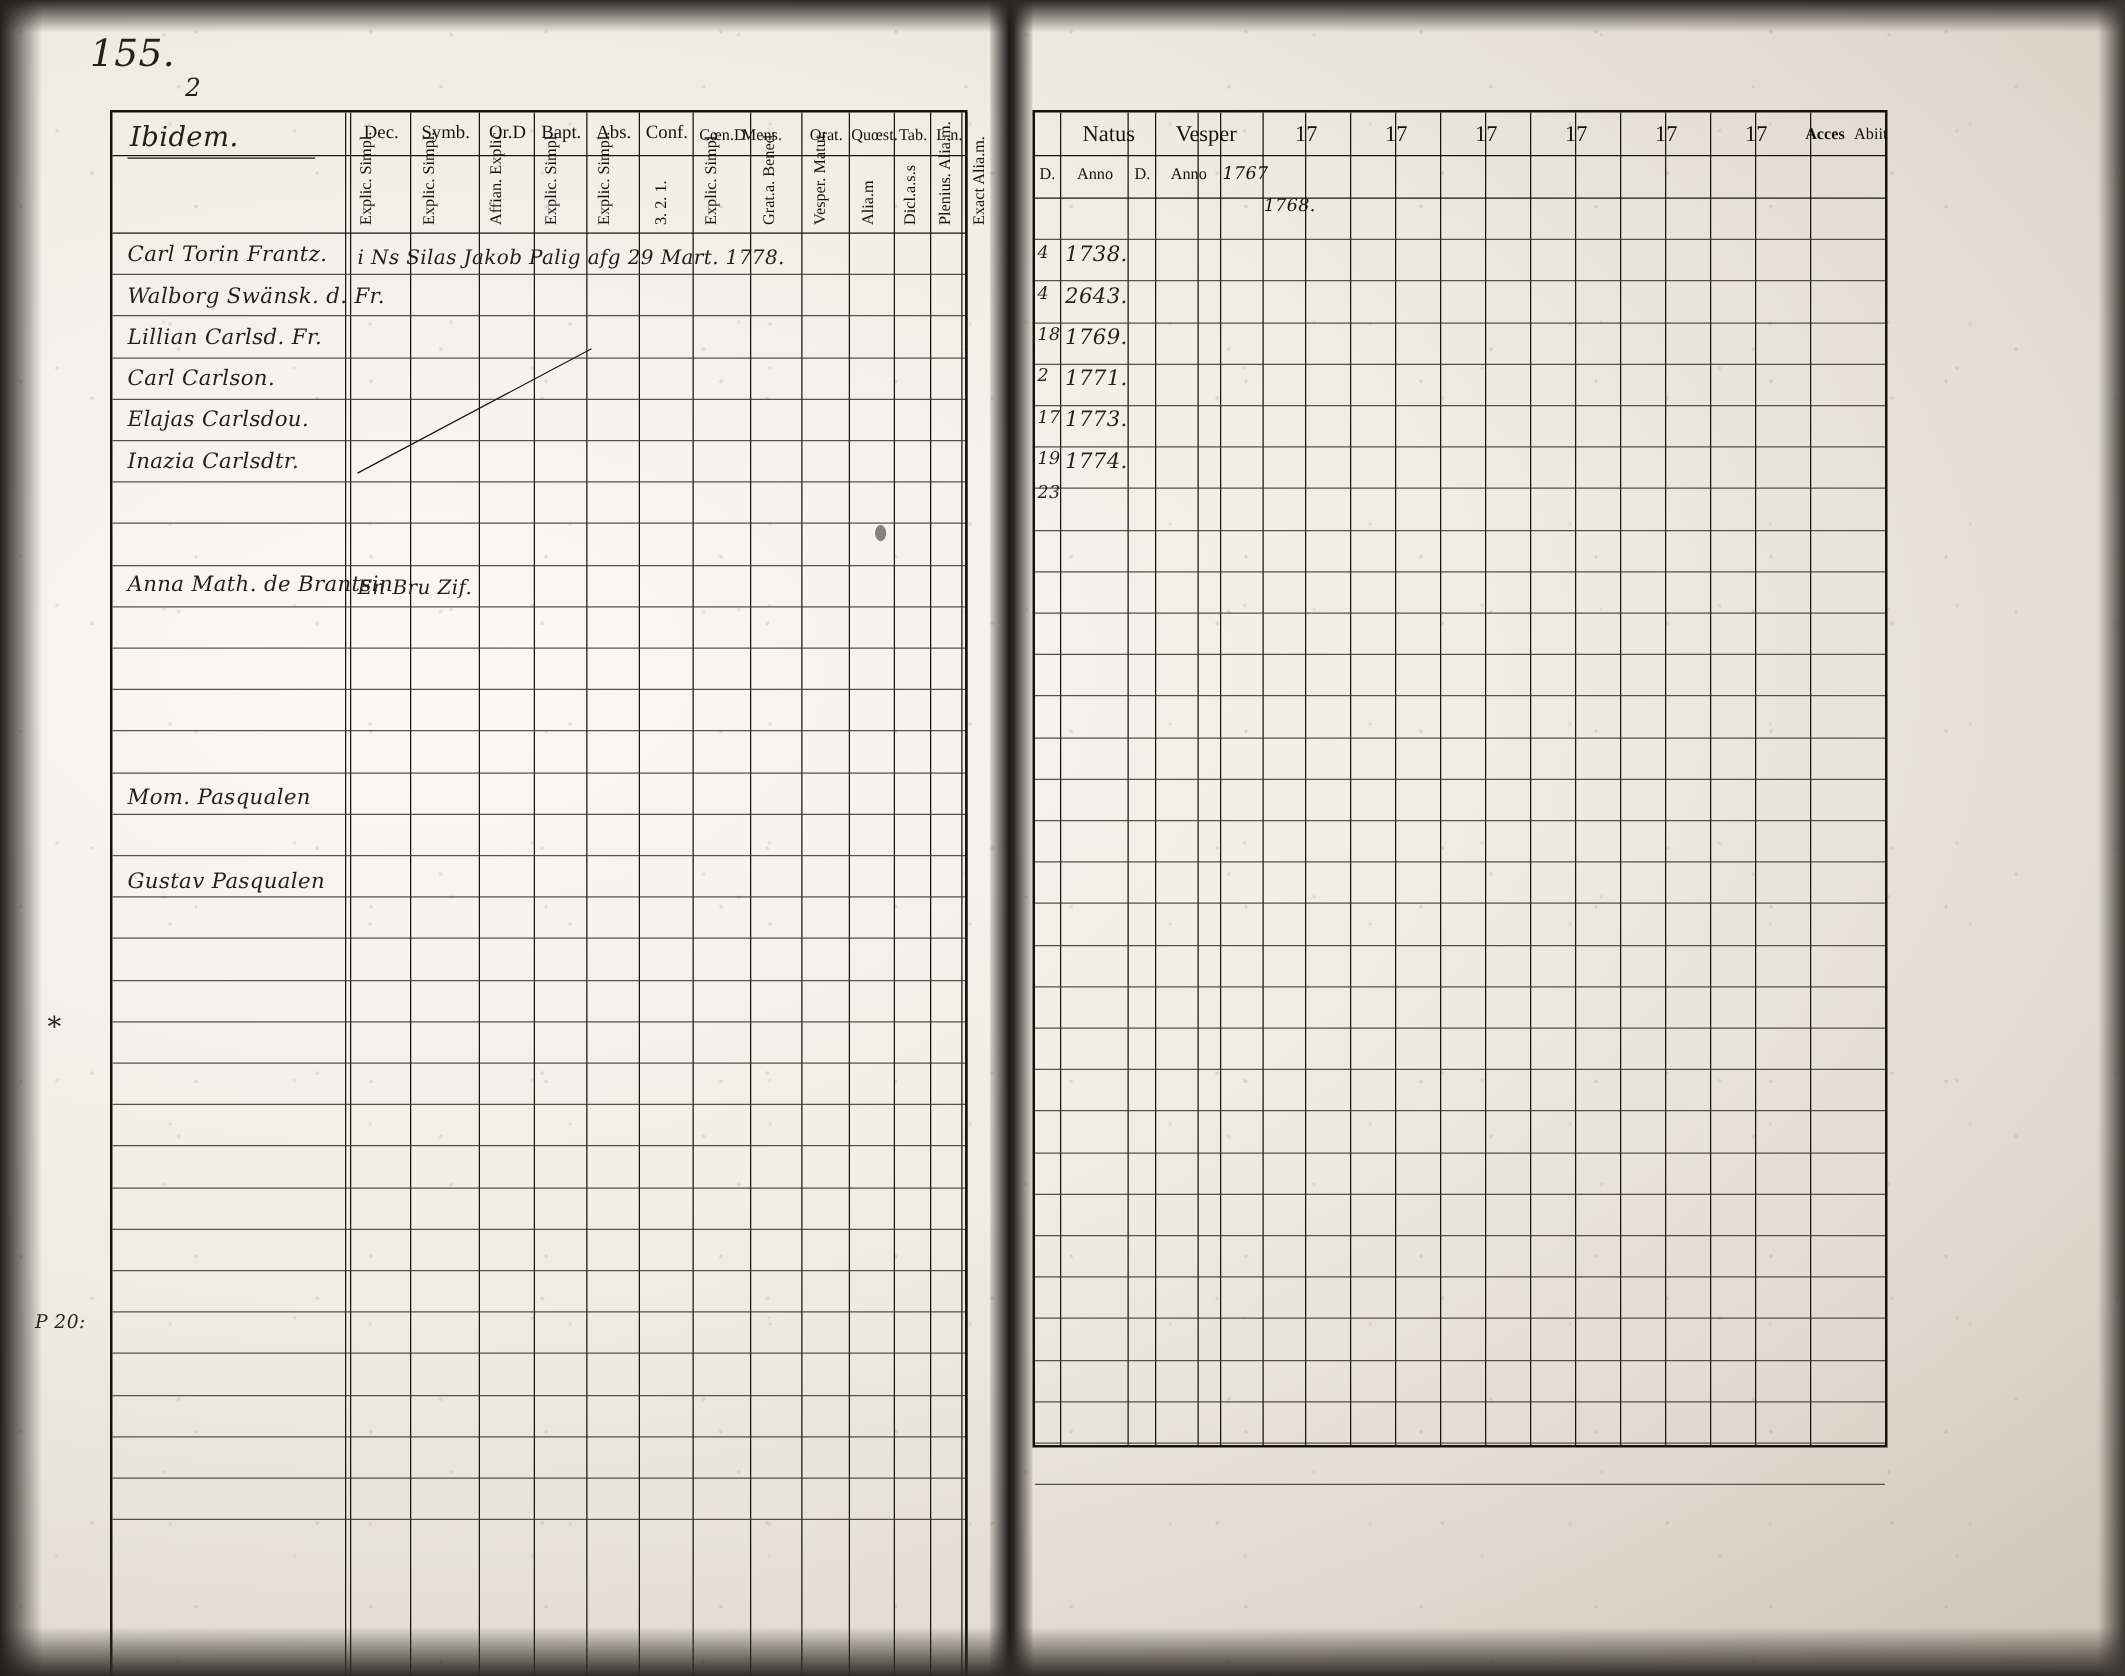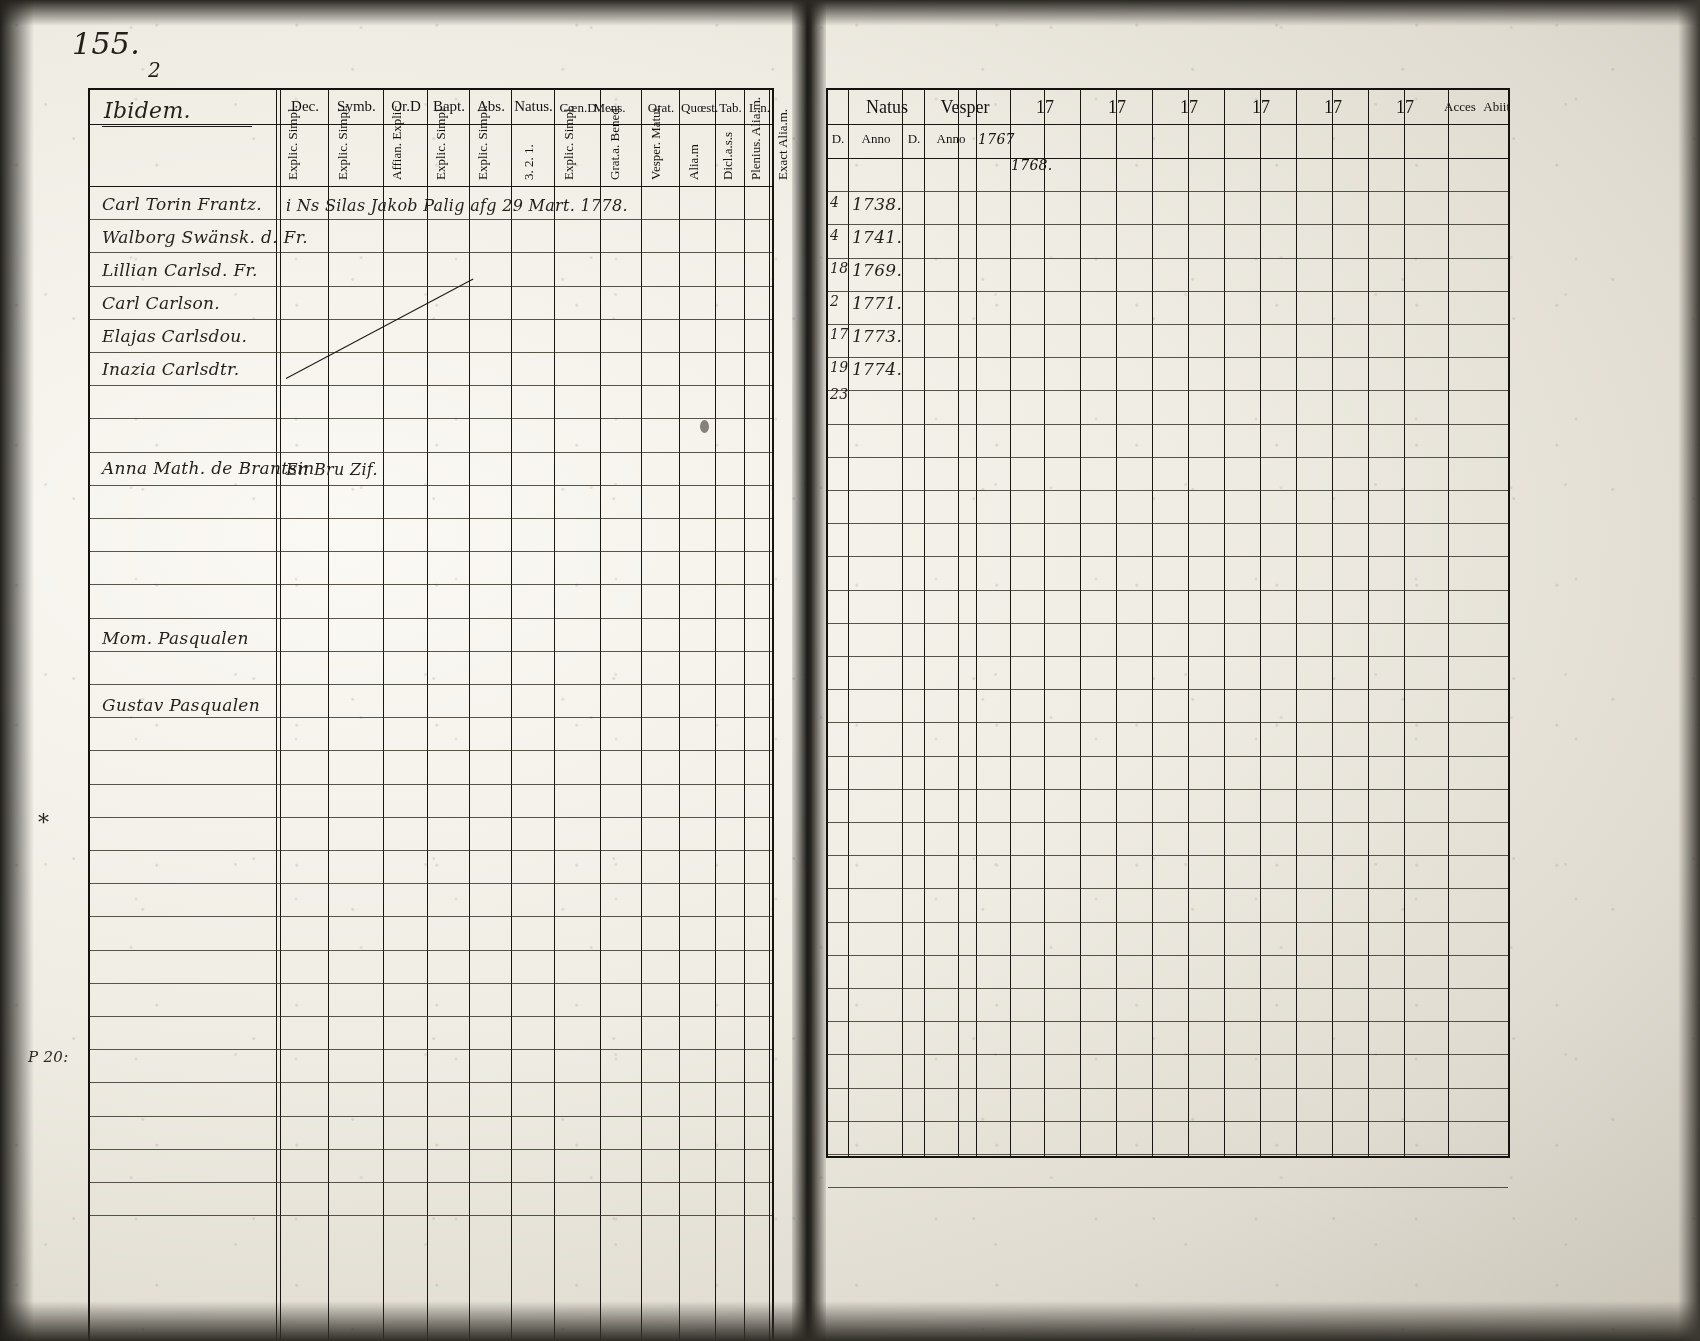--- a/index.html
+++ b/index.html
@@ -146,21 +146,21 @@
     <div class="hline" style="top:96px"></div>
 
     <div class="cellname hand" style="left:14px;top:8px;font-size:22px;">Ibidem.</div>
     <div class="ul" style="left:12px;top:36px;width:150px;"></div>
 
     <div class="hdr" style="left:192px;top:9px;width:46px;">Dec.</div>
     <div class="hdr" style="left:240px;top:9px;width:53px;">Symb.</div>
     <div class="hdr" style="left:295px;top:9px;width:42px;">Or.D</div>
     <div class="hdr" style="left:339px;top:9px;width:40px;">Bapt.</div>
     <div class="hdr" style="left:381px;top:9px;width:40px;">Abs.</div>
-    <div class="hdr" style="left:423px;top:9px;width:41px;">Natus.</div>
+    <div class="hdr" style="left:423px;top:9px;width:41px;">Conf.</div>
     <div class="hdr small" style="left:466px;top:11px;width:44px;">Cœn.D</div>
     <div class="hdr small" style="left:500px;top:11px;width:39px;">Mens.</div>
     <div class="hdr small" style="left:553px;top:11px;width:36px;">Orat.</div>
     <div class="hdr small" style="left:591px;top:11px;width:34px;">Quœst.</div>
     <div class="hdr small" style="left:627px;top:11px;width:27px;">Tab.</div>
     <div class="hdr small" style="left:656px;top:11px;width:27px;">L.n.</div>
 
     <div class="vhdr" style="left:196px;top:90px;">Explic. Simpl.</div>
     <div class="vhdr" style="left:246px;top:90px;">Explic. Simpl.</div>
     <div class="vhdr" style="left:300px;top:90px;">Affian. Explic.</div>
@@ -254,21 +254,21 @@
 
     <div class="hdr" style="left:22px;top:8px;width:74px;font-size:18px;">Natus</div>
     <div class="hdr" style="left:96px;top:8px;width:82px;font-size:18px;">Vesper</div>
     <div class="hdr" style="left:182px;top:8px;width:70px;font-size:18px;">17</div>
     <div class="hdr" style="left:254px;top:8px;width:70px;font-size:18px;">17</div>
     <div class="hdr" style="left:326px;top:8px;width:70px;font-size:18px;">17</div>
     <div class="hdr" style="left:398px;top:8px;width:70px;font-size:18px;">17</div>
     <div class="hdr" style="left:470px;top:8px;width:70px;font-size:18px;">17</div>
     <div class="hdr" style="left:542px;top:8px;width:70px;font-size:18px;">17</div>
     <div class="hdr small" style="left:578px;top:10px;width:0px;"></div>
-    <div class="hdr small" style="left:610px;top:10px;width:44px;">Acces</div>
+    <div class="hdr small" style="left:610px;top:10px;width:44px;font-weight:bold;">Acces</div>
     <div class="hdr small" style="left:622px;top:10px;width:60px;text-align:right;">Abiit</div>
 
     <div class="hdr small" style="left:0px;top:42px;width:20px;">D.</div>
     <div class="hdr small" style="left:22px;top:42px;width:52px;">Anno</div>
     <div class="hdr small" style="left:76px;top:42px;width:20px;">D.</div>
     <div class="hdr small" style="left:98px;top:42px;width:50px;">Anno</div>
     <div class="hdr small hand" style="left:150px;top:42px;width:34px;font-size:14px;">1767</div>
     <div class="hdr small hand" style="left:183px;top:42px;width:36px;font-size:14px;margin-top:26px;">1768.</div>
 
     <div id="right-rows">
@@ -302,21 +302,21 @@
         <div class="hline faint" style="top: 997.6px;"></div>
         <div class="hline faint" style="top: 1030.8px;"></div>
         <div class="hline faint" style="top: 1064px;"></div>
         <div class="hline faint" style="top: 1097.2px;"></div>
       </div>
 
     <div id="right-entries">
         <div class="rowtext hand" style="left: 2px; top: 104px; font-size: 14px;">4</div>
         <div class="rowtext hand" style="left: 24px; top: 104px; font-size: 17px;">1738.</div>
         <div class="rowtext hand" style="left: 2px; top: 137px; font-size: 14px;">4</div>
-        <div class="rowtext hand" style="left: 24px; top: 137px; font-size: 17px;">1741.</div>
+        <div class="rowtext hand" style="left: 24px; top: 137px; font-size: 17px;">2643.</div>
         <div class="rowtext hand" style="left: 2px; top: 170px; font-size: 14px;">18</div>
         <div class="rowtext hand" style="left: 24px; top: 170px; font-size: 17px;">1769.</div>
         <div class="rowtext hand" style="left: 2px; top: 203px; font-size: 14px;">2</div>
         <div class="rowtext hand" style="left: 24px; top: 203px; font-size: 17px;">1771.</div>
         <div class="rowtext hand" style="left: 2px; top: 236px; font-size: 14px;">17</div>
         <div class="rowtext hand" style="left: 24px; top: 236px; font-size: 17px;">1773.</div>
         <div class="rowtext hand" style="left: 2px; top: 269px; font-size: 14px;">19</div>
         <div class="rowtext hand" style="left: 24px; top: 269px; font-size: 17px;">1774.</div>
         <div class="rowtext hand" style="left: 2px; top: 296px; font-size: 14px;">23</div>
       </div>

